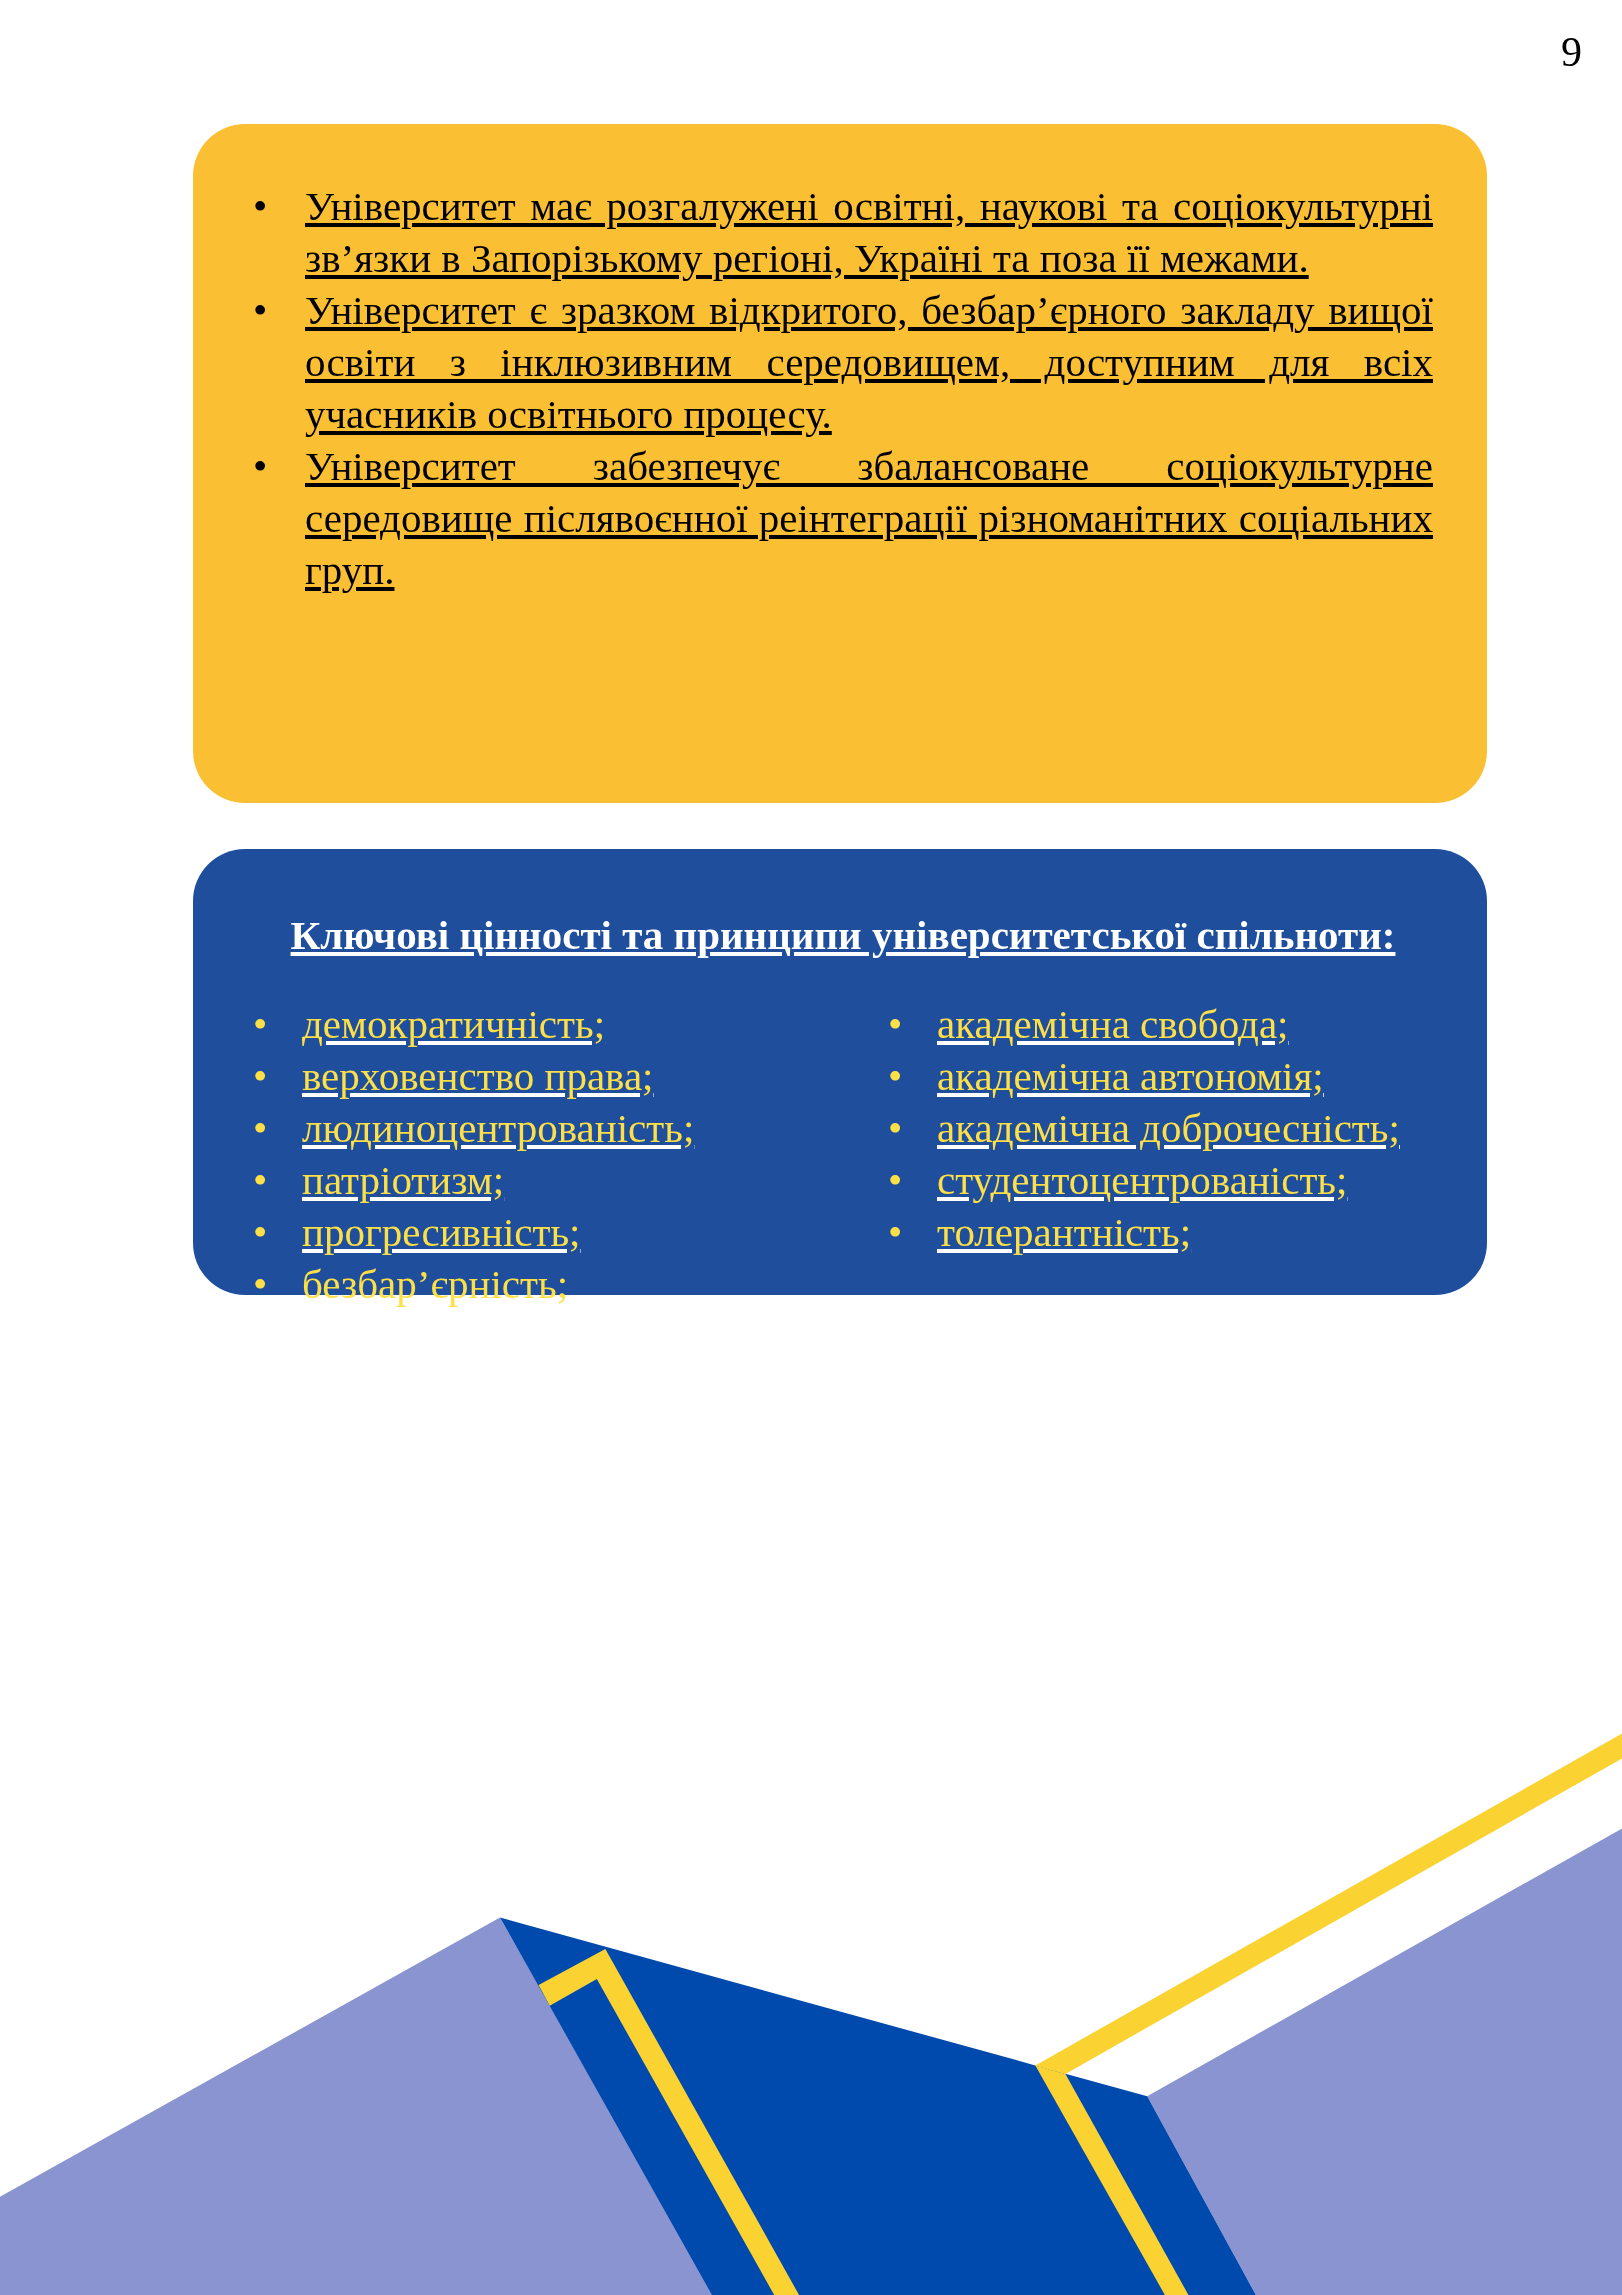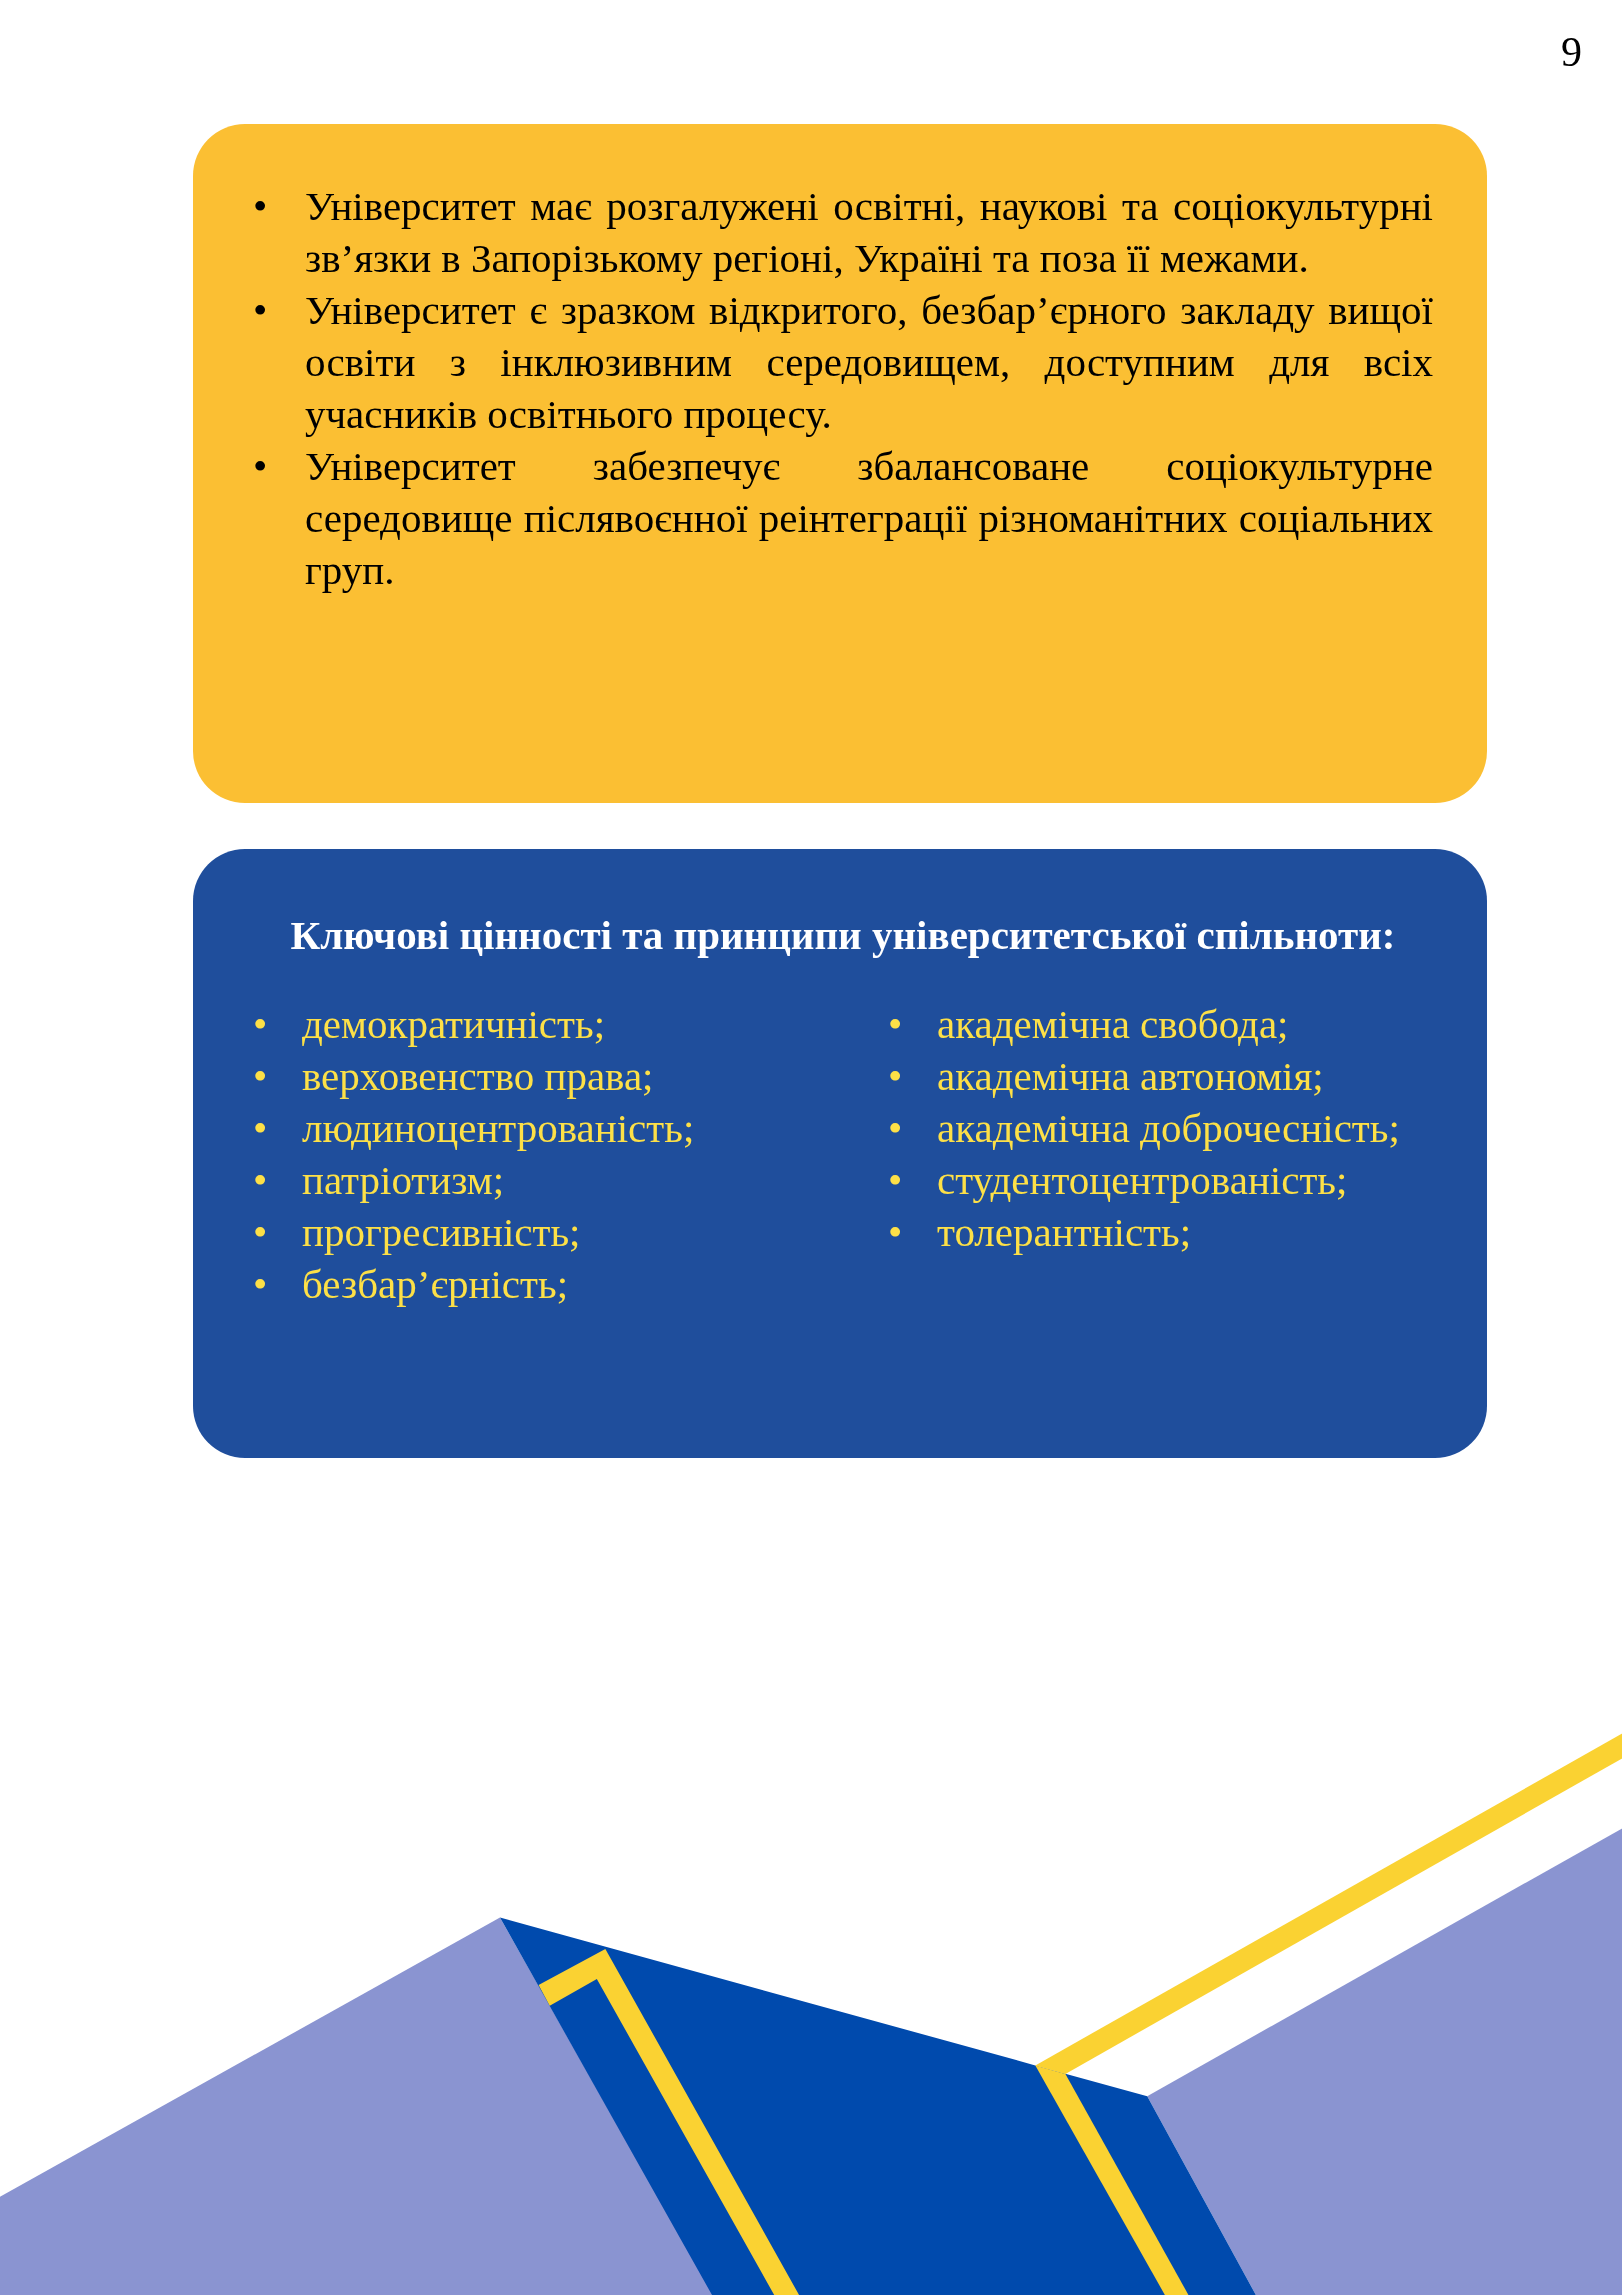--- a/index.html
+++ b/index.html
@@ -1,21 +1,21 @@
 <!DOCTYPE html>
 <html style="font-size:10.5px"><head>
 <meta charset="utf-8">
 <style>
   html, body { margin:0; padding:0; }
   body { width:1623px; height:2295px; background:#ffffff; position:relative; overflow:hidden;
          font-family:"Liberation Serif", "DejaVu Serif", serif; }
   .page-number { position:absolute; top:27.5px; right:41px; font-size:42px; color:#000; }
-  .box { position:absolute; left:193px; width:1294px; border-radius:52px; box-sizing:border-box; }
+  .box { position:absolute; left:193px; width:1294px; border-radius:52px; box-sizing:border-box;text-decoration:underline; }
   .box-yellow { top:124px; height:679px; background:#fbbf33; padding:56px 54px 0 60px; }
-  .box-blue { top:849px; height:609px; background:#1f4e9c; padding:60px 54px 0 60px; color:#fff; }
+  .box-blue { top:849px; height:446px; background:#1f4e9c; padding:60px 54px 0 60px; color:#fff; }
   ul.bullets { list-style:none; margin:0; padding:0; }
   ul.bullets li { position:relative; padding-left:52px; font-size:41px; line-height:52px; text-align:justify; color:#000; }
   ul.bullets li::before { content:"•"; position:absolute; left:0; top:0; }
   .blue-title { font-size:41px; font-weight:bold; text-align:center; line-height:52px; margin:0 0 37px 0; }
   .values { display:flex; }
   .values ul { list-style:none; margin:0; padding:0; }
   .values .col-left { width:635px; }
   .values li { position:relative; padding-left:49px; font-size:41px; line-height:52px; color:#fde047; }
   .values li::before { content:"•"; position:absolute; left:0; top:0; }
   svg.decor { position:absolute; left:0; top:1701px; width:1623px; height:594px; }

